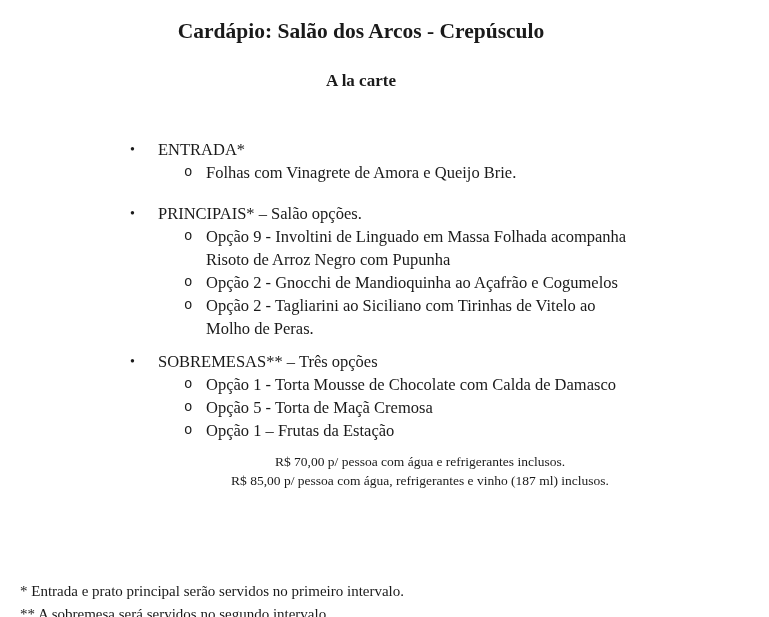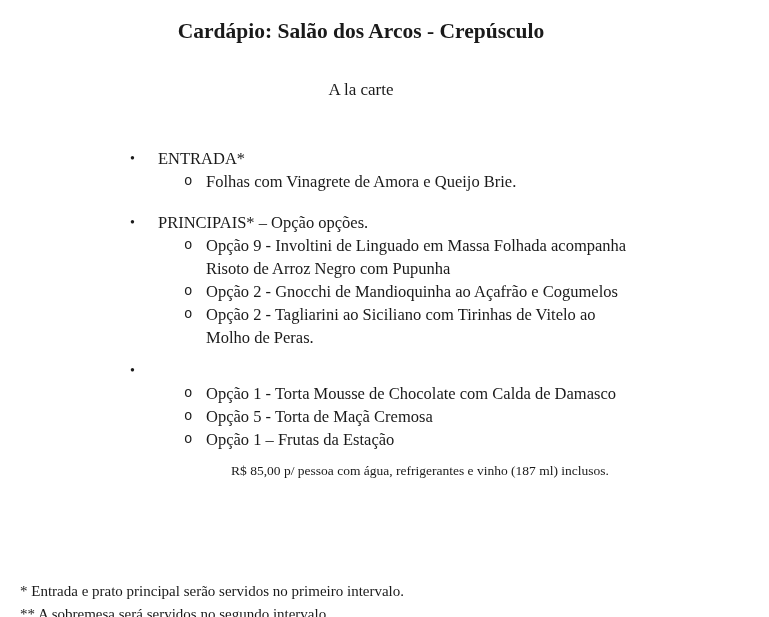--- a/index.html
+++ b/index.html
@@ -21,23 +21,24 @@
     padding-top: 16px;
     text-align: center;
   }
   .doc-title {
     margin: 0;
     font-size: 21.5px;
     font-weight: bold;
     line-height: 30px;
   }
   .doc-subtitle {
-    margin-top: 33px;
+    margin-top: 24px;
     font-size: 17px;
     line-height: 22px;
+    font-weight: bold;
   }
   .menu {
     margin-left: 130px;
     margin-top: 46px;
     font-size: 16.5px;
     line-height: 23px;
   }
   .section { margin-top: 0; }
   .section.gap-lg { margin-top: 18px; }
   .section.gap-md { margin-top: 10px; }
@@ -90,57 +91,59 @@
       </div>
       <div class="row2">
         <span class="b2">o</span>
         <span class="txt">Folhas com Vinagrete de Amora e Queijo Brie.</span>
       </div>
     </div>
 
     <div class="section gap-lg">
       <div class="row1">
         <span class="b1">•</span>
-        <span class="txt">PRINCIPAIS* – Opção opções.</span>
+        <span class="txt">PRINCIPAIS* – Salão opções.</span>
       </div>
       <div class="row2">
         <span class="b2">o</span>
         <span class="txt">Opção 9 - Involtini de Linguado em Massa Folhada acompanha Risoto de Arroz Negro com Pupunha</span>
       </div>
       <div class="row2">
         <span class="b2">o</span>
         <span class="txt">Opção 2 - Gnocchi de Mandioquinha ao Açafrão e Cogumelos</span>
       </div>
       <div class="row2">
         <span class="b2">o</span>
         <span class="txt">Opção 2 - Tagliarini ao Siciliano com Tirinhas de Vitelo ao Molho de Peras.</span>
       </div>
     </div>
 
     <div class="section gap-md">
       <div class="row1">
         <span class="b1">•</span>
+        <span class="txt">SOBREMESAS** – Três opções</span>
       </div>
       <div class="row2">
         <span class="b2">o</span>
         <span class="txt">Opção 1 - Torta Mousse de Chocolate com Calda de Damasco</span>
       </div>
       <div class="row2">
         <span class="b2">o</span>
         <span class="txt">Opção 5 - Torta de Maçã Cremosa</span>
       </div>
       <div class="row2">
         <span class="b2">o</span>
         <span class="txt">Opção 1 – Frutas da Estação</span>
       </div>
     </div>
 
   </div>
 
   <div class="pricing">
+    <div>R$ 70,00 p/ pessoa com água e refrigerantes inclusos.</div>
     <div>R$ 85,00 p/ pessoa com água, refrigerantes e vinho (187 ml) inclusos.</div>
   </div>
 
   <div class="footnotes">
     <div>* Entrada e prato principal serão servidos no primeiro intervalo.</div>
     <div>** A sobremesa será servidos no segundo intervalo.</div>
   </div>
 
 </div>
 

